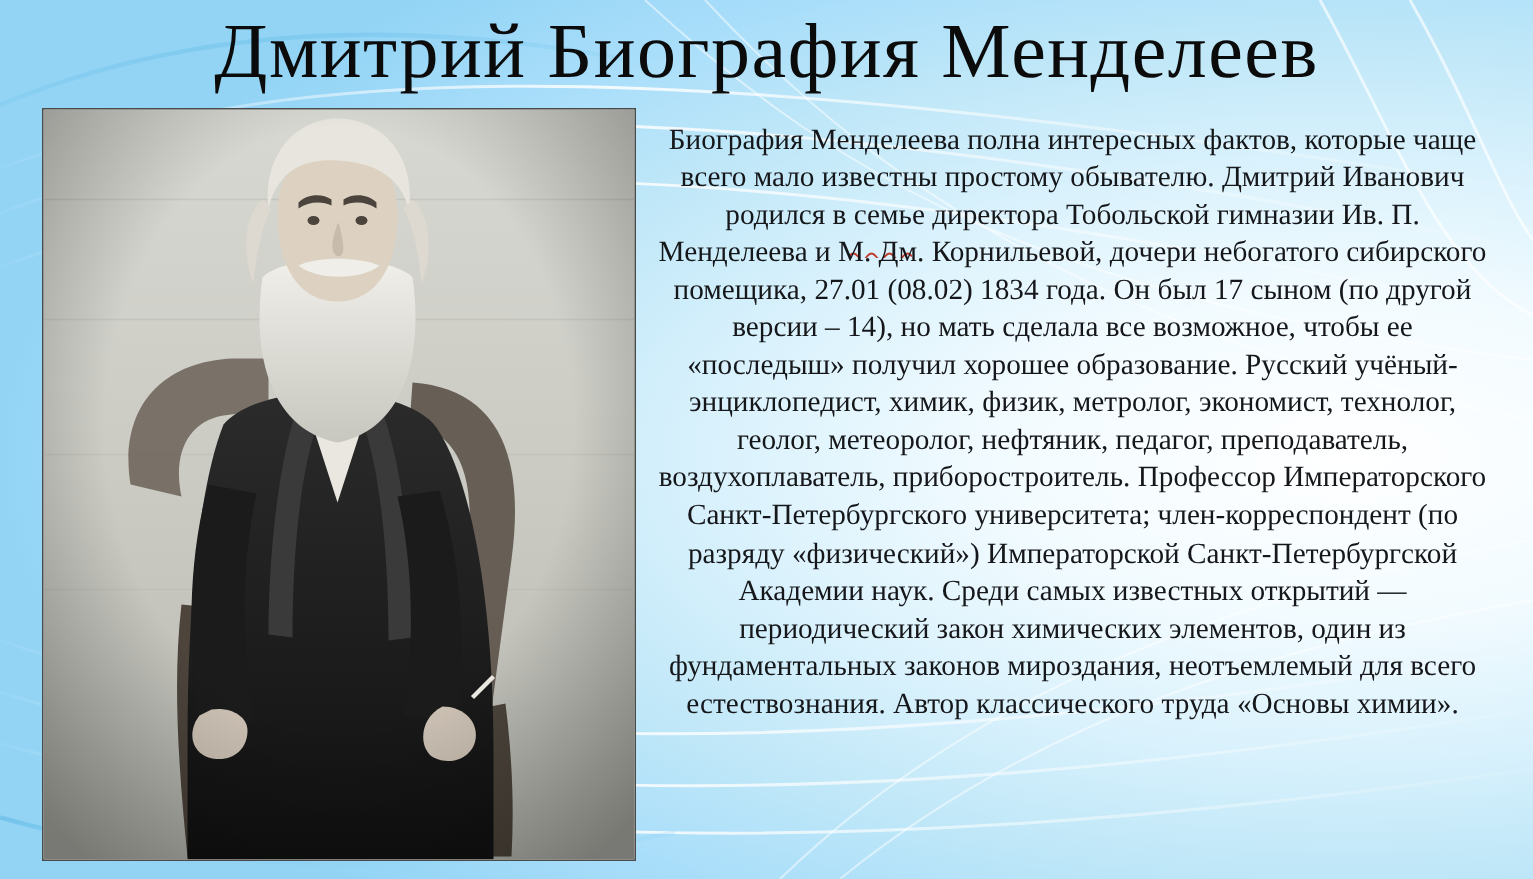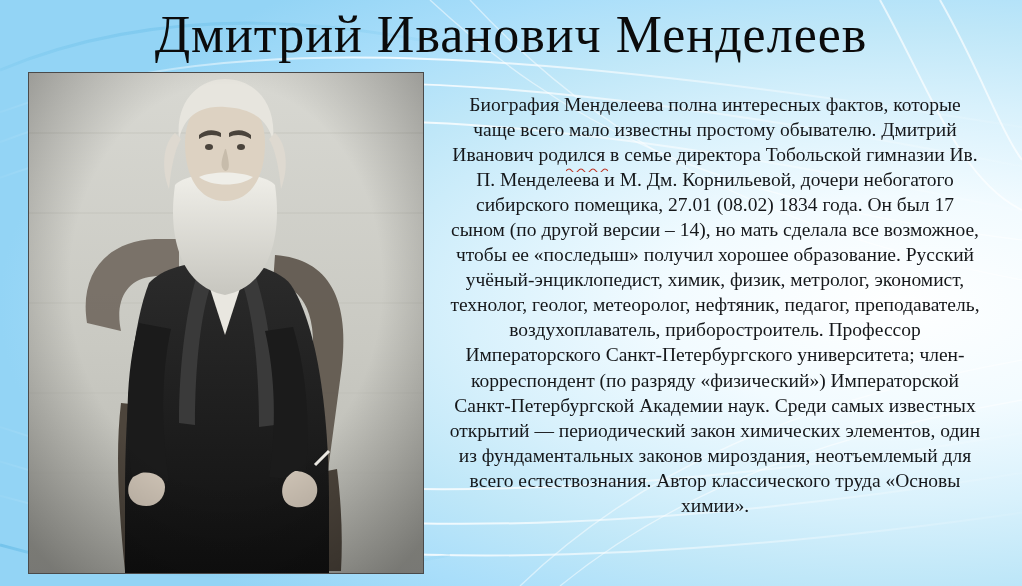--- a/index.html
+++ b/index.html
@@ -57,21 +57,21 @@
     left: 432px;
     top: 76px;
     width: 566px;
     text-align: center;
     font-size: 19.5px;
     line-height: 1.285;
     color: #15171a;
     font-family: "Liberation Serif", serif;
   }
   .body-text p {
-    margin: 16px;
+    margin: 5px;
   }
   .squiggle {
     position: absolute;
     left: 566px;
     top: 166px;
     width: 42px;
     height: 6px;
     pointer-events: none;
   }
 </style>
@@ -110,21 +110,21 @@
       <path d="M0,70 C120,20 260,10 420,40"></path>
       <path d="M0,545 C140,585 300,585 450,555"></path>
     </g>
     <g fill="none" stroke="#ffffff" stroke-opacity="0.65" stroke-width="2">
       <path d="M880,0 C930,90 960,180 1022,210"></path>
       <path d="M940,0 C980,70 1000,130 1022,160"></path>
     </g>
   </svg>
 
   <div class="title-band">
-    <div class="title">Дмитрий Иванович Менделеев</div>
+    <div class="title">Дмитрий Биография Менделеев</div>
   </div>
 
   <div class="portrait-frame">
     <svg width="394" height="500" viewBox="0 0 394 500">
       <defs>
         <linearGradient id="bgph" x1="0" y1="0" x2="0" y2="1">
           <stop offset="0%" stop-color="#d8d8d2"></stop>
           <stop offset="55%" stop-color="#c9c9c2"></stop>
           <stop offset="100%" stop-color="#b9b9b2"></stop>
         </linearGradient>

